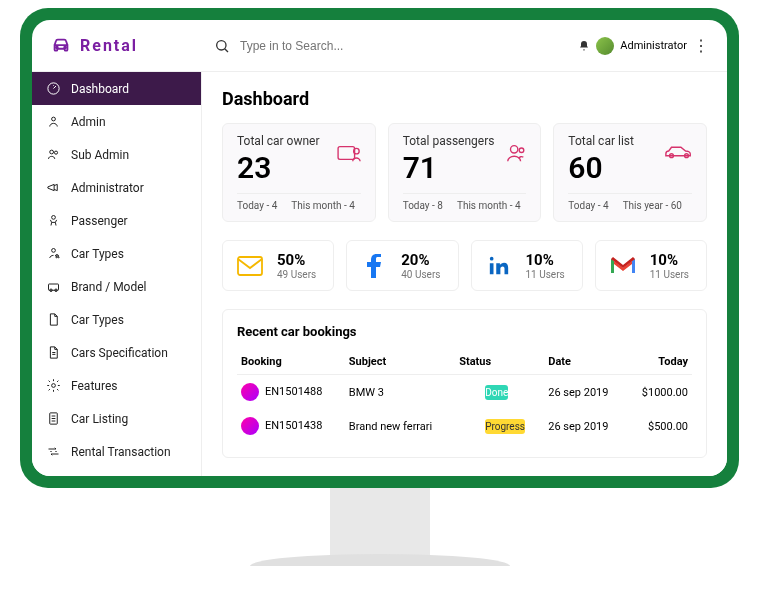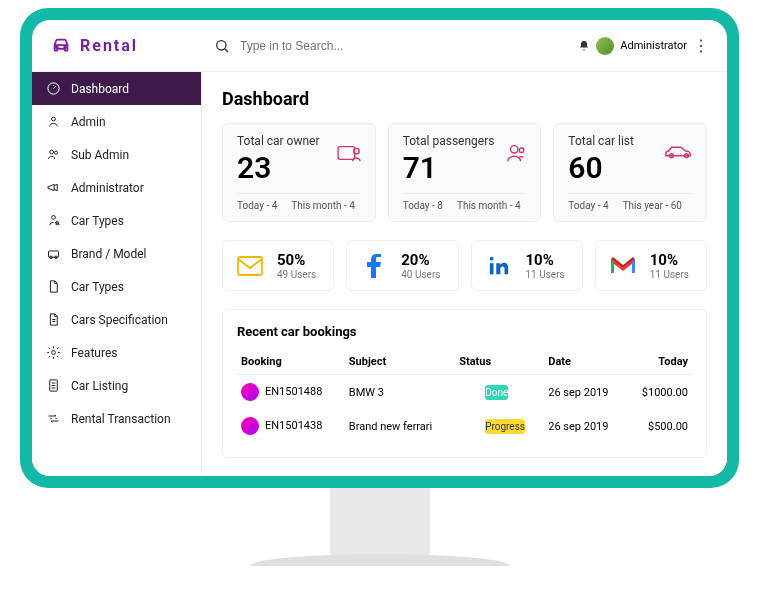--- a/index.html
+++ b/index.html
@@ -1,17 +1,17 @@
 <!DOCTYPE html>
 <html><head>
 <meta charset="utf-8">
 <style>
 * { box-sizing: border-box; margin: 0; padding: 0; }
 body { font-family: -apple-system, BlinkMacSystemFont, "Segoe UI", Roboto, sans-serif; background: #fff; width: 759px; height: 600px; overflow: hidden; position: relative; }
-.monitor { position: absolute; top: 8px; left: 20px; right: 20px; height: 480px; background: #14b8a6; border-radius: 28px; padding: 12px; }
+.monitor { position: absolute; top: 8px; left: 20px; right: 20px; height: 480px; background: #15803d; border-radius: 28px; padding: 12px; }
 .screen { background: #fff; border-radius: 18px; width: 100%; height: 100%; display: flex; flex-direction: column; overflow: hidden; }
 .stand-neck { position: absolute; top: 488px; left: 50%; transform: translateX(-50%); width: 100px; height: 70px; background: #e8e8e8; }
 .stand-base { position: absolute; top: 554px; left: 50%; transform: translateX(-50%); width: 260px; height: 12px; background: #e0e0e0; border-radius: 50% 50% 0 0 / 100% 100% 0 0; }
 
 .topbar { display: flex; align-items: center; height: 52px; padding: 0 18px; border-bottom: 1px solid #eee; gap: 12px; }
 .brand { display: flex; align-items: center; gap: 8px; color: #7b1fa2; font-weight: 700; font-size: 16px; letter-spacing: 2px; width: 152px; }
 .brand svg { width: 22px; height: 22px; }
 .search-wrap { display: flex; align-items: center; gap: 10px; flex: 1; color: #555; }
 .search-wrap svg { width: 16px; height: 16px; }
 .search-input { border: none; outline: none; font-size: 12px; color: #333; width: 180px; background: transparent; }
@@ -109,20 +109,27 @@
               <circle cx="16" cy="9" r="2.5"></circle>
               <path d="M4 19c0-2.5 2.5-4 5-4s5 1.5 5 4"></path>
             </svg>
             <span>Sub Admin</span>
           </div>
           <div class="nav-item">
             <svg viewBox="0 0 24 24" fill="none" stroke="#222" stroke-width="1.6">
               <path d="M3 11v2l10 4V7L3 11zM13 9l5-2v10l-5-2"></path>
             </svg>
             <span>Administrator</span>
+          </div>
+          <div class="nav-item">
+            <svg viewBox="0 0 24 24" fill="none" stroke="#222" stroke-width="1.6">
+              <circle cx="12" cy="7" r="3"></circle>
+              <path d="M8 20l1-5h6l1 5M9 15l-2-4M15 15l2-4"></path>
+            </svg>
+            <span>Passenger</span>
           </div>
           <div class="nav-item">
             <svg viewBox="0 0 24 24" fill="none" stroke="#222" stroke-width="1.6">
               <circle cx="12" cy="7" r="3"></circle>
               <path d="M6 19c0-2 3-4 6-4M15 16h5l-1-2h-3l-1 2zM16 18a1 1 0 100-.1M19 18a1 1 0 100-.1"></path>
             </svg>
             <span>Car Types</span>
           </div>
           <div class="nav-item">
             <svg viewBox="0 0 24 24" fill="none" stroke="#222" stroke-width="1.6">

